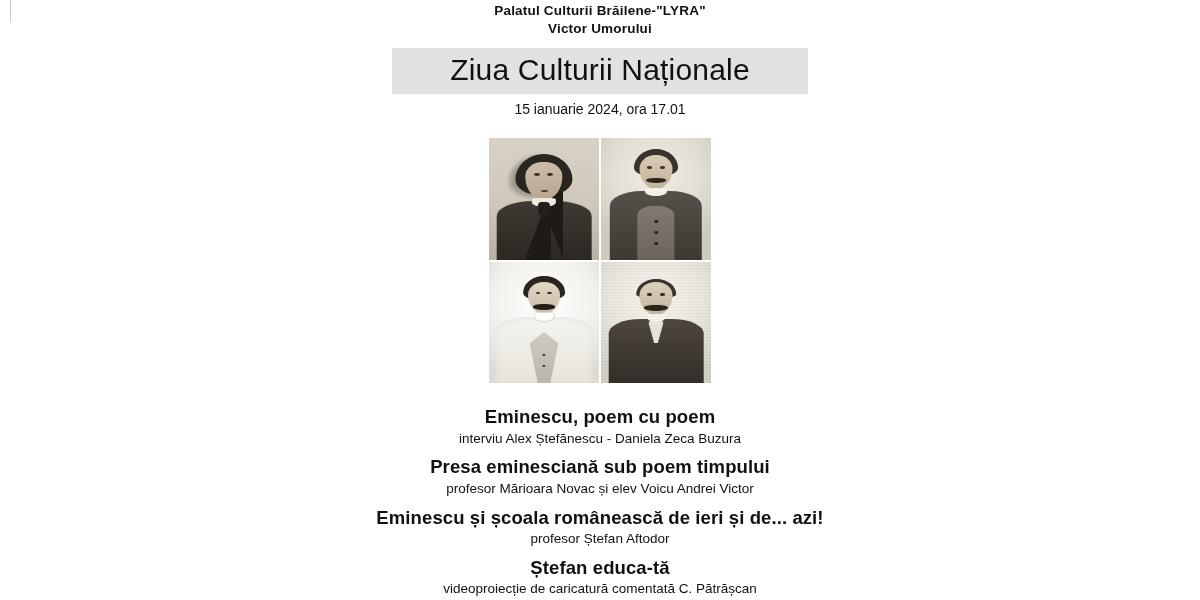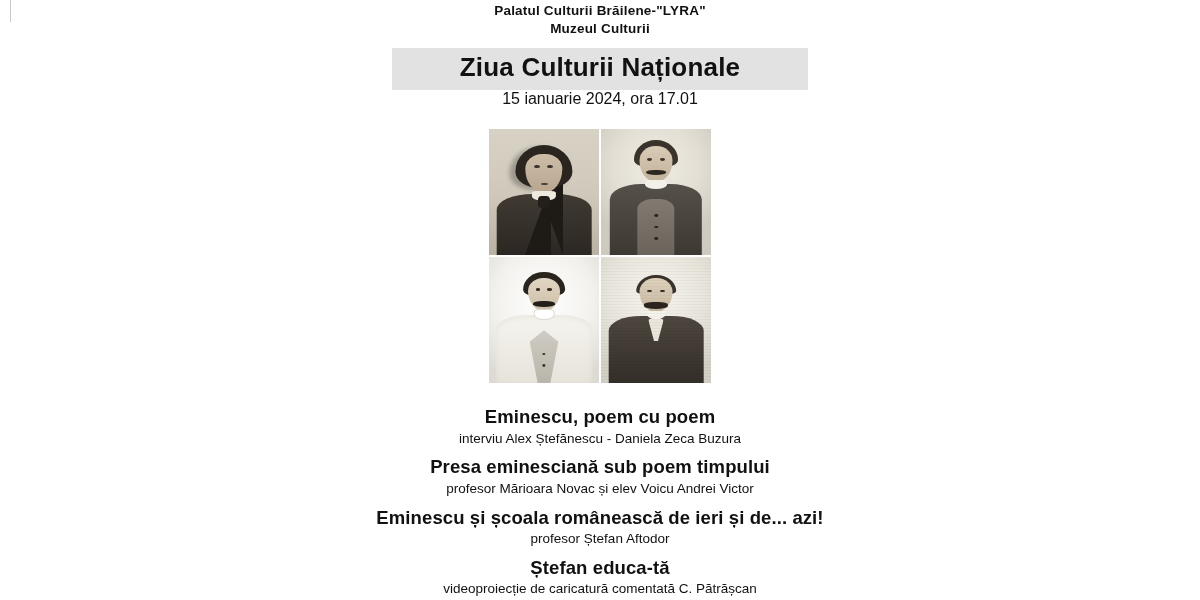--- a/index.html
+++ b/index.html
@@ -40,28 +40,28 @@
     letter-spacing: 0.2px;
   }
   .title-band {
     margin-top: 10px;
     width: 416px;
     background: #e2e2e2;
     text-align: center;
     padding: 6px 0 8px 0;
   }
   .title-band .title {
-    font-size: 26px;
-    font-weight: bold;
+    font-size: 30px;
+    font-weight: normal;
     letter-spacing: 0.2px;
     line-height: 1.05;
   }
   .date-line {
-    margin-top: 0;
-    font-size: 16px;
+    margin-top: 7px;
+    font-size: 14px;
     text-align: right;
   }
   .photo-wrap {
     margin-top: 21px;
     width: 222px;
     height: 296px;
     background: #ffffff;
     box-shadow: 0 0 0 1px #ffffff;
     position: relative;
   }
@@ -455,21 +455,21 @@
 </style>
 </head>
 <body>
 
 <div class="poster">
 
   <div class="left-edge-mark"></div>
 
   <div class="venue">
     <div>Palatul Culturii Brăilene-"LYRA"</div>
-    <div>Muzeul Culturii</div>
+    <div>Victor Umorului</div>
   </div>
 
   <div class="title-band">
     <div class="title">Ziua Culturii Naționale</div>
   </div>
 
   <div class="date-line">15 ianuarie 2024, ora 17.01</div>
 
   <div class="photo-wrap">
     <div class="photo-grid">

